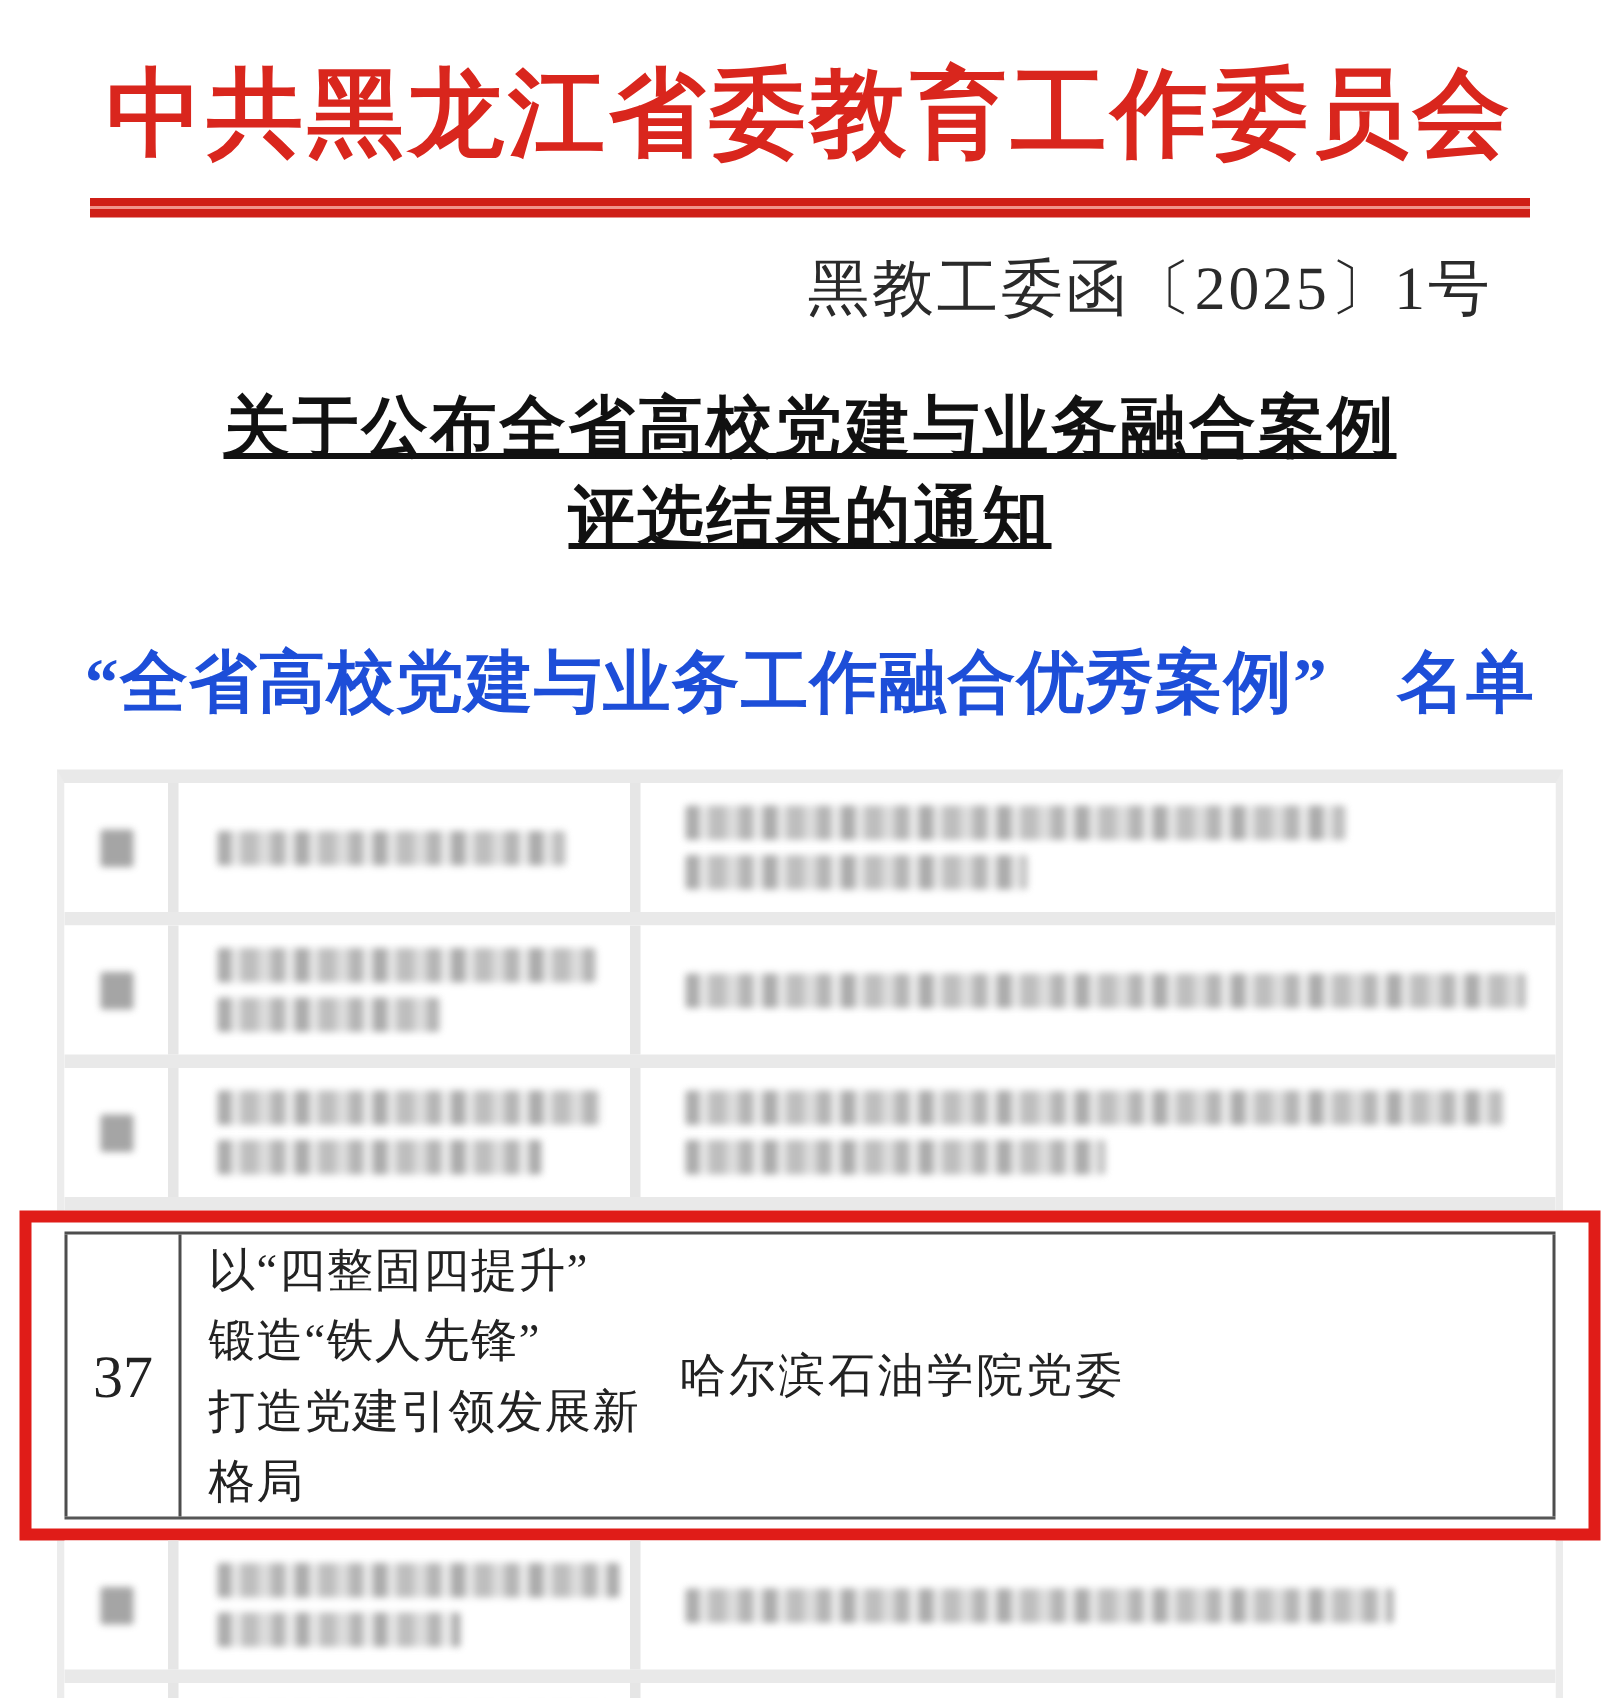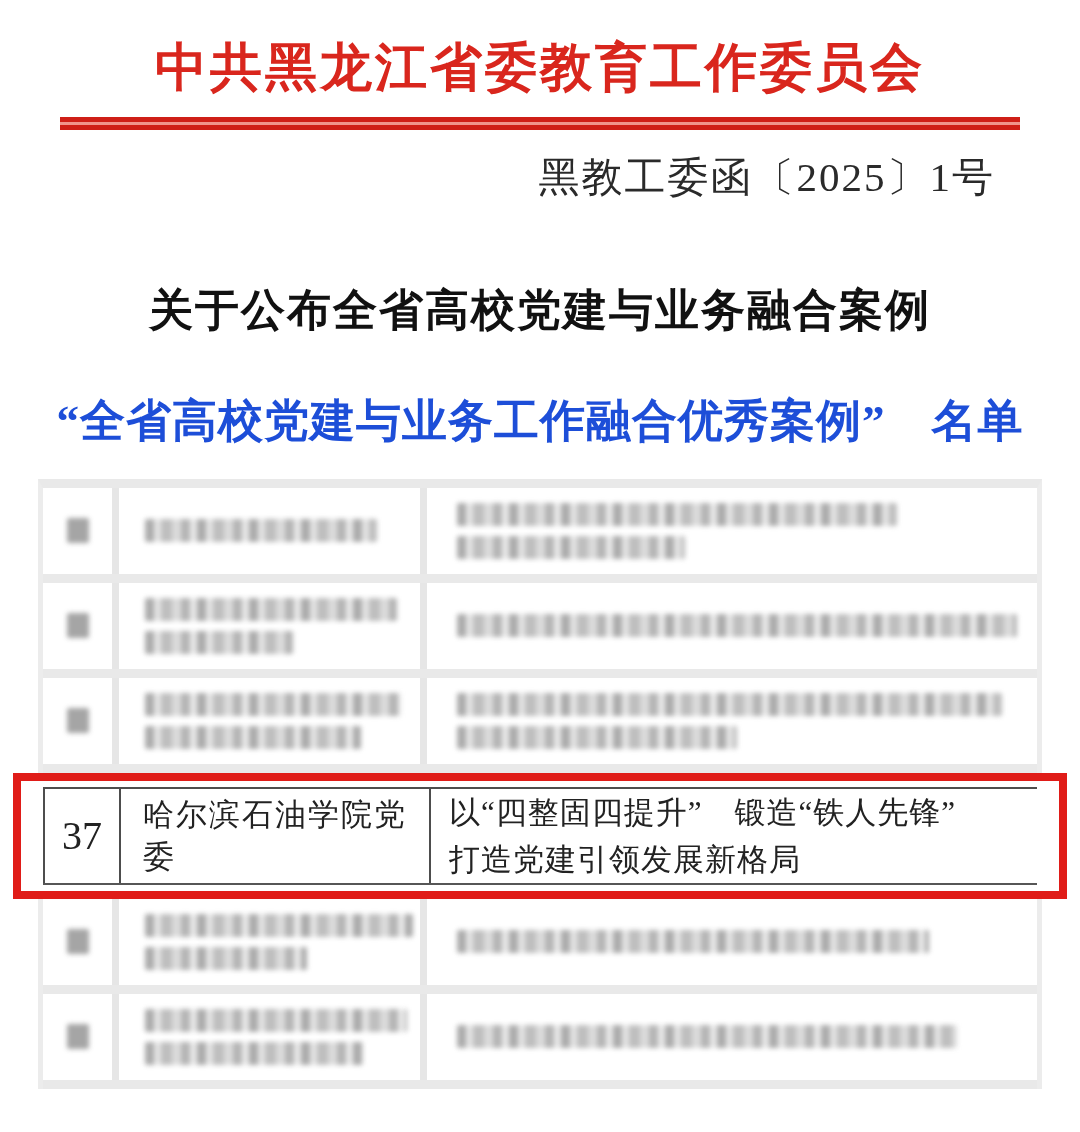--- a/index.html
+++ b/index.html
@@ -11,21 +11,21 @@
     color: #1c1c1c;
     overflow: hidden;
     position: relative;
   }
   .page { width: 1080px; height: 1132px; background: #ffffff; }
 
   
   .org-title {
     margin-top: 34px;
     text-align: center;
-    font-size: 52px;
+    font-size: 64px;
     font-weight: bold;
     letter-spacing: 3px;
     color: #d9261d;
     line-height: 1.3;
     white-space: nowrap;
   }
   .red-rule {
     height: 13px;
     margin: 15px 60px 0 60px;
     background: linear-gradient(to bottom,
@@ -36,27 +36,28 @@
   .doc-number {
     margin: 20px 85px 0 0;
     text-align: right;
     font-size: 41px;
     letter-spacing: 2px;
     color: #2a2a2a;
   }
 
   
   .notice-title {
-    margin-top: 76px;
+    margin-top: 35px;
     text-align: center;
     font-weight: bold;
     font-size: 44px;
     letter-spacing: 2px;
     line-height: 60px;
     color: #111;
+    text-decoration: underline;
   }
   .list-title {
     margin-top: 50px;
     text-align: center;
     font-weight: bold;
     font-size: 45px;
     letter-spacing: 1px;
     color: #1d4ed8;
     white-space: nowrap;
   }
@@ -146,20 +147,21 @@
 <div class="page">
 
   <div class="org-title">中共黑龙江省委教育工作委员会</div>
 
   <div class="red-rule"></div>
 
   <div class="doc-number">黑教工委函〔2025〕1号</div>
 
   <div class="notice-title">
     <div>关于公布全省高校党建与业务融合案例</div>
+    <div>评选结果的通知</div>
   </div>
 
   <div class="list-title">“全省高校党建与业务工作融合优秀案例”　名单</div>
 
   <div class="table">
 
     <div class="t-row r1">
       <div class="t-cell c-num">
           <div class="blob-num"></div>
         </div>
@@ -195,25 +197,25 @@
       </div>
       <div class="t-cell c-case">
         <div class="blob" style="width:545px"></div>
         <div class="blob" style="width:280px"></div>
       </div>
     </div>
 
     <div class="highlight-box">
       <div class="hl-row">
         <div class="hl-cell hl-num">37</div>
-        <div class="hl-cell hl-org">哈尔滨石油学院党委</div>
         <div class="hl-cell hl-case">
           <div>以“四整固四提升”　锻造“铁人先锋”</div>
           <div>打造党建引领发展新格局</div>
         </div>
+        <div class="hl-cell hl-org">哈尔滨石油学院党委</div>
       </div>
     </div>
 
     <div class="t-row r5">
       <div class="t-cell c-num">
           <div class="blob-num"></div>
         </div>
       <div class="t-cell c-org">
         <div class="blob" style="width:268px"></div>
         <div class="blob" style="width:162px"></div>

